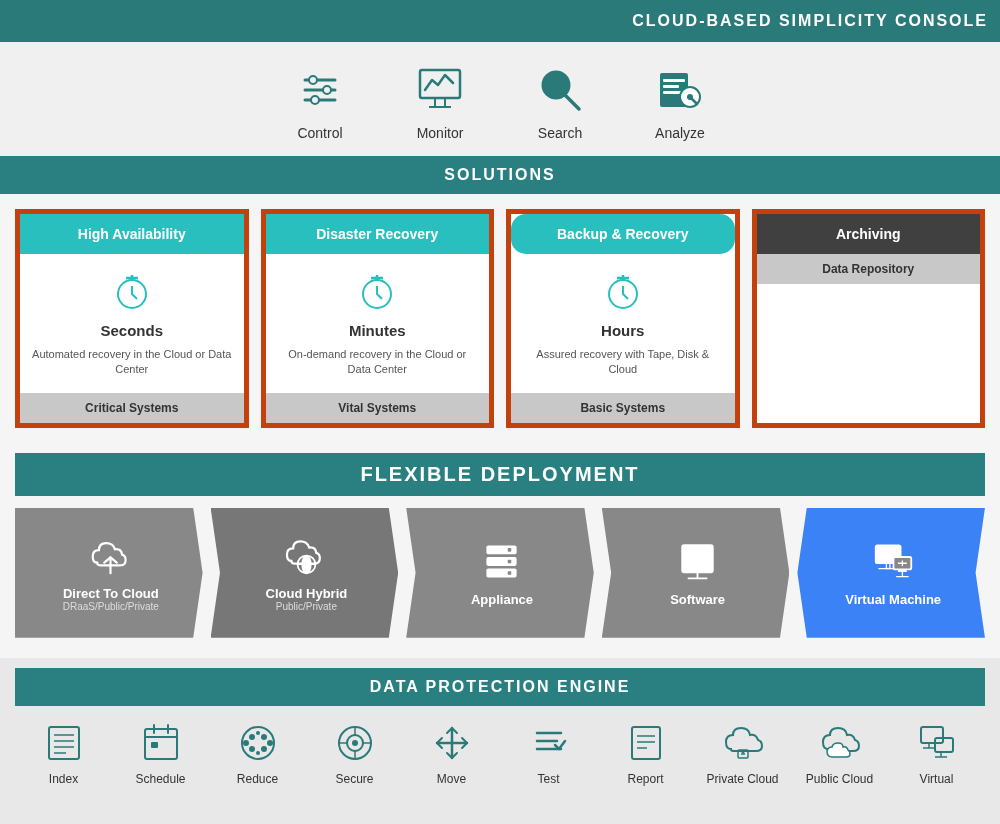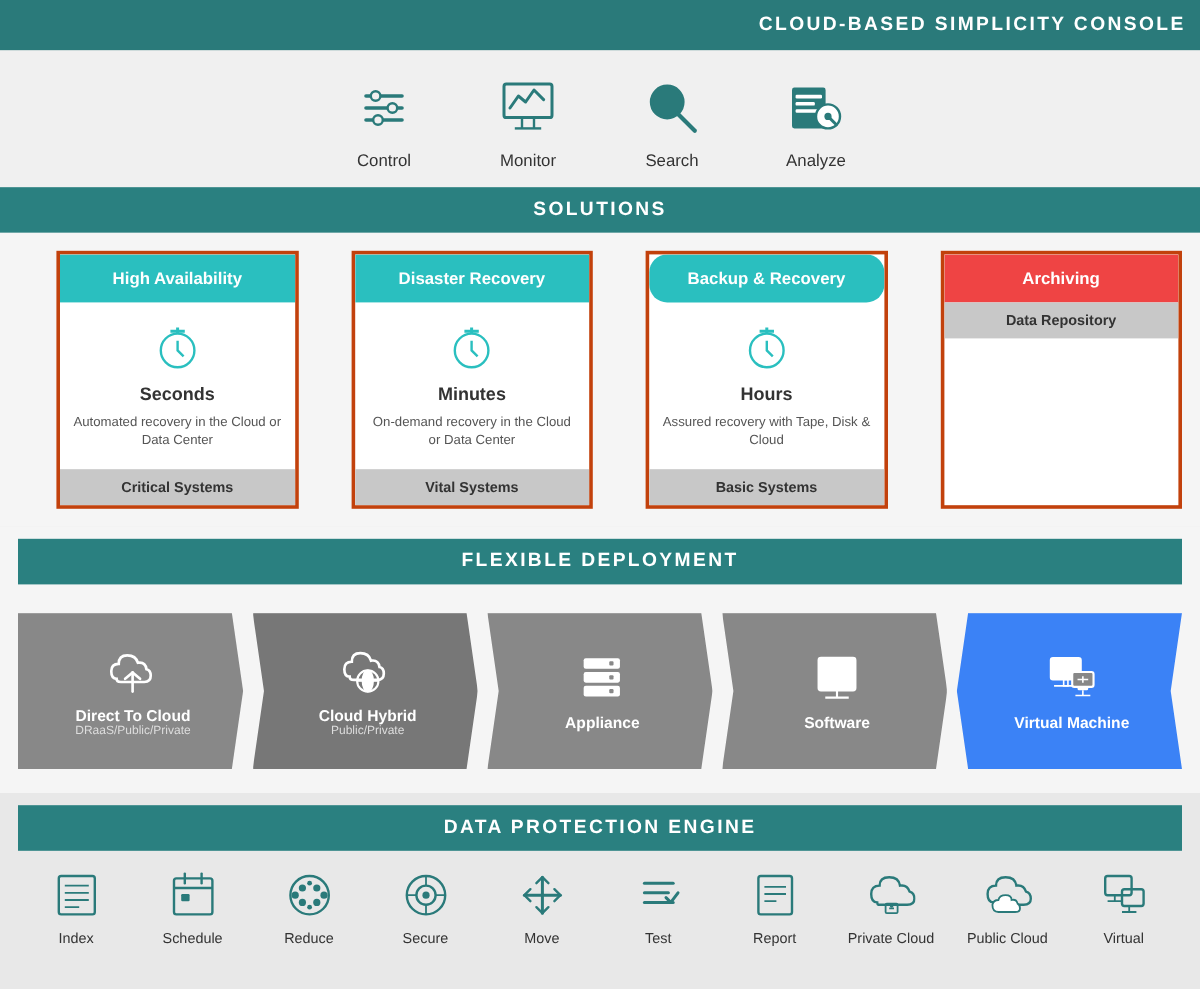--- a/index.html
+++ b/index.html
@@ -67,37 +67,36 @@
     
     .solutions-section {
       background: #f5f5f5;
       padding: 15px;
       display: flex;
       gap: 12px;
     }
     .solution-card {
       flex: 1;
       background: white;
-      border: 3px solid #c2410c;
+      border: 5px solid #c2410c;
       display: flex;
       flex-direction: column;
       overflow: hidden;
-      margin-left: 32px;
     }
     .solution-card-header {
       padding: 12px;
       text-align: center;
       font-weight: bold;
       font-size: 14px;
       color: white;
     }
     .solution-card-header.teal { background: #2abfbf; }
     .solution-card-header.teal2 { background: #2abfbf; }
     .solution-card-header.teal3 { background: #2abfbf; border-radius: 15px; }
-    .solution-card-header.dark { background: #ef4444; }
+    .solution-card-header.dark { background: #404040; }
 
     .solution-card-body {
       padding: 15px 10px;
       text-align: center;
       flex: 1;
       display: flex;
       flex-direction: column;
       align-items: center;
       gap: 8px;
     }
@@ -138,24 +137,24 @@
     
     .deployment-section {
       background: #f5f5f5;
       padding: 10px 15px 20px;
     }
     .deployment-header {
       background: #2a8080;
       color: white;
       text-align: center;
       padding: 10px;
-      font-size: 16px;
+      font-size: 20px;
       font-weight: bold;
       letter-spacing: 2px;
-      margin-bottom: 24px;
+      margin-bottom: 12px;
     }
     .deployment-items {
       display: flex;
       gap: 8px;
     }
     .deploy-item {
       flex: 1;
       background: #888;
       clip-path: polygon(0 0, 95% 0, 100% 50%, 95% 100%, 0 100%, 5% 50%);
       display: flex;

